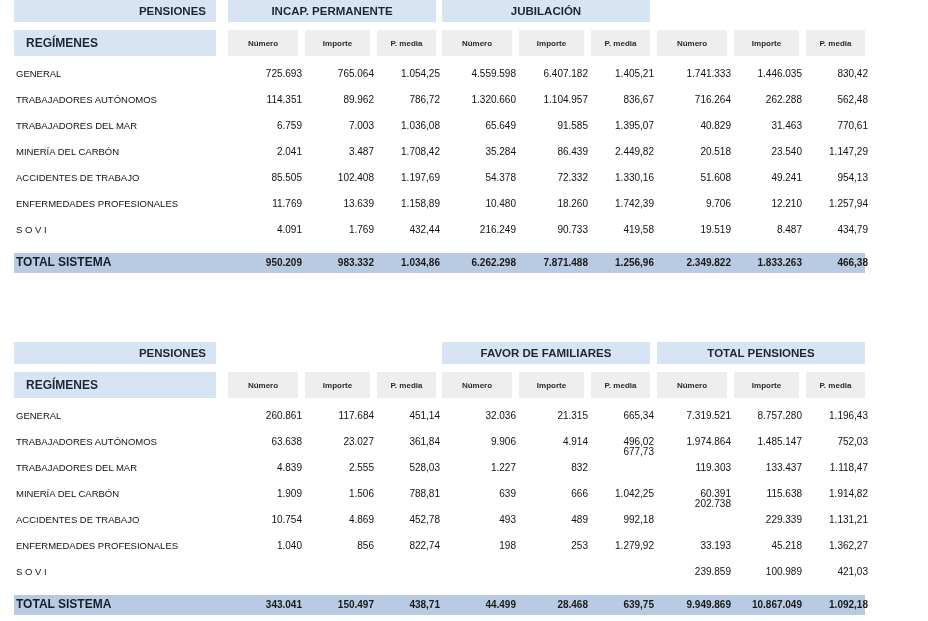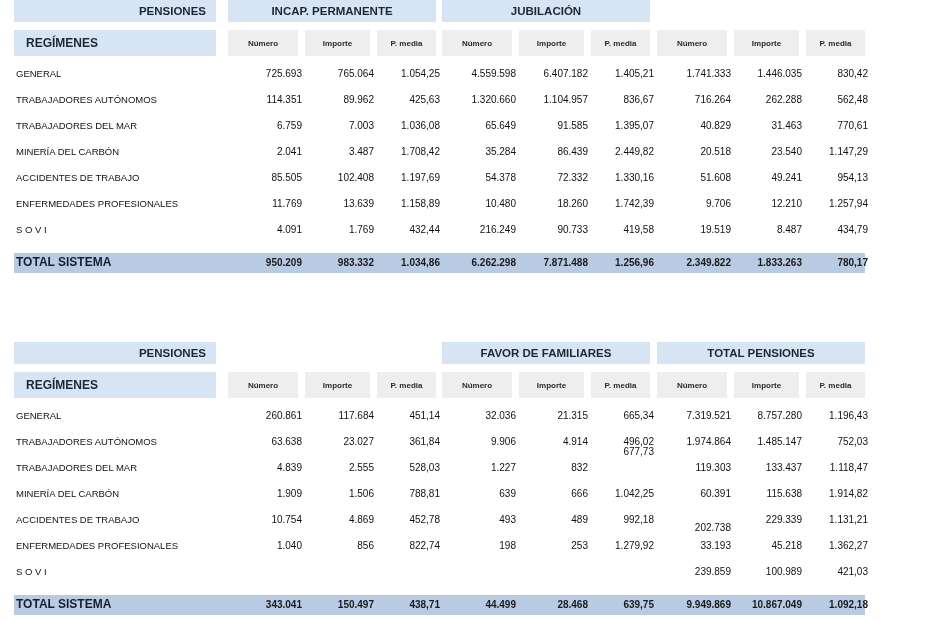--- a/index.html
+++ b/index.html
@@ -45,21 +45,21 @@
       <div class="cell" style="top:68px;right:488px">1.054,25</div>
       <div class="cell" style="top:68px;right:412px">4.559.598</div>
       <div class="cell" style="top:68px;right:340px">6.407.182</div>
       <div class="cell" style="top:68px;right:274px">1.405,21</div>
       <div class="cell" style="top:68px;right:197px">1.741.333</div>
       <div class="cell" style="top:68px;right:126px">1.446.035</div>
       <div class="cell" style="top:68px;right:60px">830,42</div>
       <div class="row-label" style="top:94px">TRABAJADORES AUTÓNOMOS</div>
       <div class="cell" style="top:94px;right:626px">114.351</div>
       <div class="cell" style="top:94px;right:554px">89.962</div>
-      <div class="cell" style="top:94px;right:488px">425,63</div>
+      <div class="cell" style="top:94px;right:488px">786,72</div>
       <div class="cell" style="top:94px;right:412px">1.320.660</div>
       <div class="cell" style="top:94px;right:340px">1.104.957</div>
       <div class="cell" style="top:94px;right:274px">836,67</div>
       <div class="cell" style="top:94px;right:197px">716.264</div>
       <div class="cell" style="top:94px;right:126px">262.288</div>
       <div class="cell" style="top:94px;right:60px">562,48</div>
       <div class="row-label" style="top:120px">TRABAJADORES  DEL MAR</div>
       <div class="cell" style="top:120px;right:626px">6.759</div>
       <div class="cell" style="top:120px;right:554px">7.003</div>
       <div class="cell" style="top:120px;right:488px">1.036,08</div>
@@ -112,21 +112,21 @@
       <div class="total-band" style="top:253px"></div>
       <div class="total-label" style="top:255px">TOTAL SISTEMA</div>
       <div class="total-cell" style="top:257px;right:626px">950.209</div>
       <div class="total-cell" style="top:257px;right:554px">983.332</div>
       <div class="total-cell" style="top:257px;right:488px">1.034,86</div>
       <div class="total-cell" style="top:257px;right:412px">6.262.298</div>
       <div class="total-cell" style="top:257px;right:340px">7.871.488</div>
       <div class="total-cell" style="top:257px;right:274px">1.256,96</div>
       <div class="total-cell" style="top:257px;right:197px">2.349.822</div>
       <div class="total-cell" style="top:257px;right:126px">1.833.263</div>
-      <div class="total-cell" style="top:257px;right:60px">780,17</div>
+      <div class="total-cell" style="top:257px;right:60px">466,38</div>
     </div>
     <div class="tbl" style="top: 342px; height: 280px;">
       <div class="hdr-band left" style="top:0">PENSIONES</div>
       <div class="hdr-band grp" style="top:0;left:442px">FAVOR DE FAMILIARES</div>
       <div class="hdr-band grp" style="top:0;left:657px">TOTAL PENSIONES</div>
       <div class="sub-left" style="top:30px">REGÍMENES</div>
       <div class="sub" style="top:30px;left:228px;width:70px">Número</div>
       <div class="sub" style="top:30px;left:305px;width:65px">Importe</div>
       <div class="sub" style="top:30px;left:377px;width:59px">P. media</div>
       <div class="sub" style="top:30px;left:442px;width:70px">Número</div>
@@ -175,21 +175,21 @@
       <div class="cell" style="top:146px;right:197px">60.391</div>
       <div class="cell" style="top:146px;right:126px">115.638</div>
       <div class="cell" style="top:146px;right:60px">1.914,82</div>
       <div class="row-label" style="top:172px">ACCIDENTES DE TRABAJO</div>
       <div class="cell" style="top:172px;right:626px">10.754</div>
       <div class="cell" style="top:172px;right:554px">4.869</div>
       <div class="cell" style="top:172px;right:488px">452,78</div>
       <div class="cell" style="top:172px;right:412px">493</div>
       <div class="cell" style="top:172px;right:340px">489</div>
       <div class="cell" style="top:172px;right:274px">992,18</div>
-      <div class="cell" style="top:180px;right:197px">202.738</div>
+      <div class="cell" style="top:156px;right:197px">202.738</div>
       <div class="cell" style="top:172px;right:126px">229.339</div>
       <div class="cell" style="top:172px;right:60px">1.131,21</div>
       <div class="row-label" style="top:198px">ENFERMEDADES PROFESIONALES</div>
       <div class="cell" style="top:198px;right:626px">1.040</div>
       <div class="cell" style="top:198px;right:554px">856</div>
       <div class="cell" style="top:198px;right:488px">822,74</div>
       <div class="cell" style="top:198px;right:412px">198</div>
       <div class="cell" style="top:198px;right:340px">253</div>
       <div class="cell" style="top:198px;right:274px">1.279,92</div>
       <div class="cell" style="top:198px;right:197px">33.193</div>

